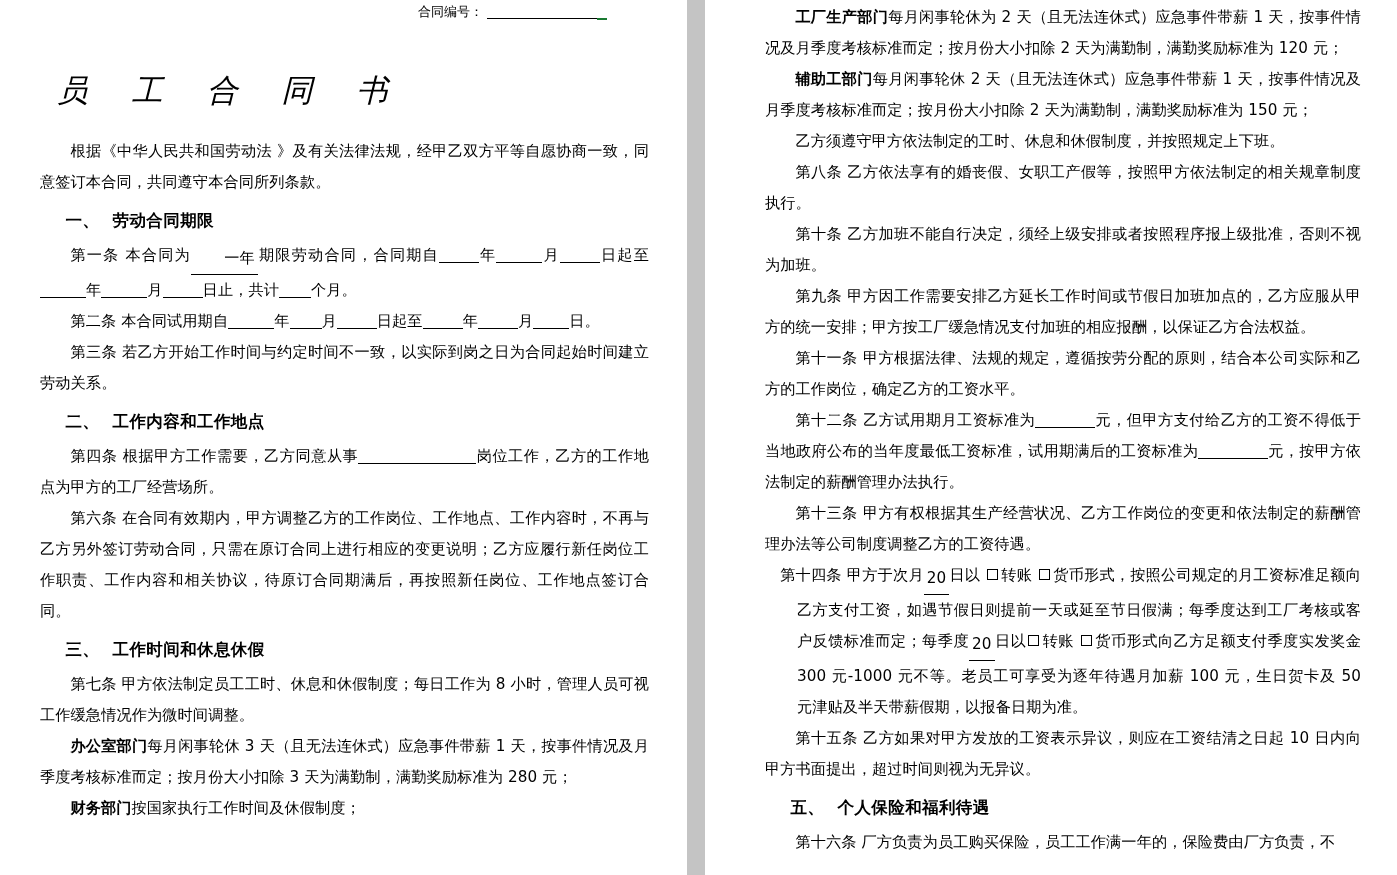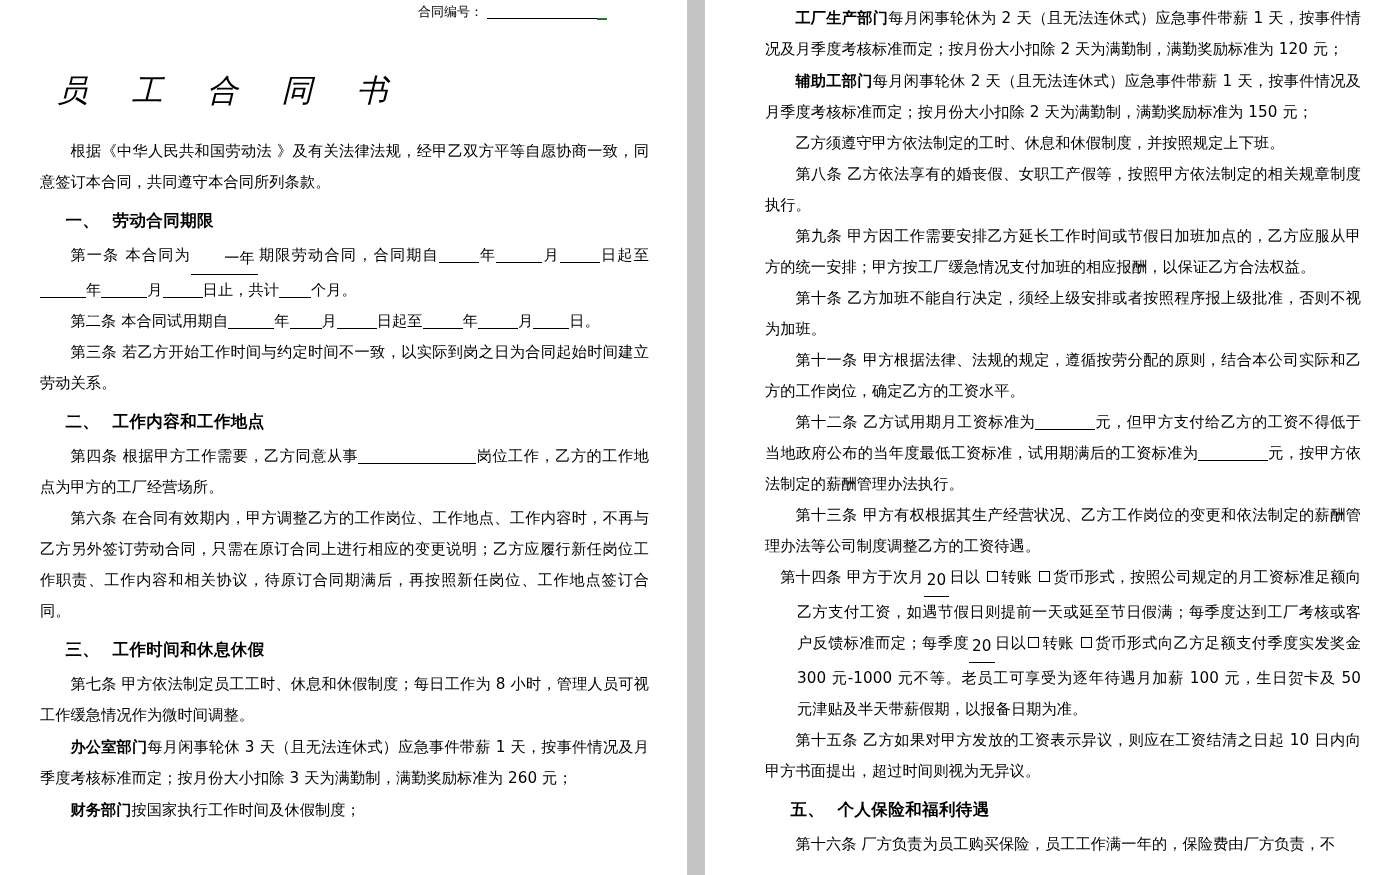--- a/index.html
+++ b/index.html
@@ -93,21 +93,21 @@
     font-size: 16.5px;
     line-height: 34px;
     font-weight: bold;
     margin: 6px 0 2px 0;
     padding-left: 1.55em;
     font-family: "DejaVu Serif", serif;
     letter-spacing: 0.4px;
   }
   .sec-head .sec-num { margin-right: 0.8em; }
 
-  .bold-dept { font-weight: bold; font-family: Liberation Serif, serif; }
+  .bold-dept { font-weight: bold; }
 
   .ul-blank {
     display: inline-block;
     border-bottom: 1.5px solid #000;
     vertical-align: -3px;
     height: 1em;
   }
   .w32 { width: 32px; }
   .w36 { width: 36px; }
   .w40 { width: 40px; }
@@ -173,21 +173,21 @@
 
     <p class="para indent">第六条  在合同有效期内，甲方调整乙方的工作岗位、工作地点、工作内容时，不再与乙方另外签订劳动合同，只需在原订合同上进行相应的变更说明；乙方应履行新任岗位工作职责、工作内容和相关协议，待原订合同期满后，再按照新任岗位、工作地点签订合同。</p>
 
     <div class="sec-head">
       <span class="sec-num">三、</span><span>工作时间和休息休假</span>
     </div>
 
     <p class="para indent">第七条  甲方依法制定员工工时、休息和休假制度；每日工作为 8 小时，管理人员可视工作缓急情况作为微时间调整。</p>
 
     <p class="para indent">
-      <span class="bold-dept">办公室部门</span><span>每月闲事轮休 3 天（且无法连休式）应急事件带薪 1 天，按事件情况及月季度考核标准而定；按月份大小扣除 3 天为满勤制，满勤奖励标准为 260 元；</span>
+      <span class="bold-dept">办公室部门</span><span>每月闲事轮休 3 天（且无法连休式）应急事件带薪 1 天，按事件情况及月季度考核标准而定；按月份大小扣除 3 天为满勤制，满勤奖励标准为 280 元；</span>
     </p>
 
     <p class="para indent">
       <span class="bold-dept">财务部门</span><span>按国家执行工作时间及休假制度；</span>
     </p>
 
   </div>
 
   <div class="gutter"></div>
 
@@ -196,22 +196,22 @@
     <p class="para indent" style="margin-top:2px;">
       <span class="bold-dept">工厂生产部门</span><span>每月闲事轮休为 2 天（且无法连休式）应急事件带薪 1 天，按事件情况及月季度考核标准而定；按月份大小扣除 2 天为满勤制，满勤奖励标准为 120 元；</span>
     </p>
 
     <p class="para indent">
       <span class="bold-dept">辅助工部门</span><span>每月闲事轮休 2 天（且无法连休式）应急事件带薪 1 天，按事件情况及月季度考核标准而定；按月份大小扣除 2 天为满勤制，满勤奖励标准为 150 元；</span>
     </p>
 
     <p class="para indent">乙方须遵守甲方依法制定的工时、休息和休假制度，并按照规定上下班。</p>
     <p class="para indent">第八条  乙方依法享有的婚丧假、女职工产假等，按照甲方依法制定的相关规章制度执行。</p>
+    <p class="para indent">第十条  乙方加班不能自行决定，须经上级安排或者按照程序报上级批准，否则不视为加班。</p>
     <p class="para indent">第九条  甲方因工作需要安排乙方延长工作时间或节假日加班加点的，乙方应服从甲方的统一安排；甲方按工厂缓急情况支付加班的相应报酬，以保证乙方合法权益。</p>
-    <p class="para indent">第十条  乙方加班不能自行决定，须经上级安排或者按照程序报上级批准，否则不视为加班。</p>
 
 
     <p class="para indent">第十一条  甲方根据法律、法规的规定，遵循按劳分配的原则，结合本公司实际和乙方的工作岗位，确定乙方的工资水平。</p>
 
     <p class="para indent">
       <span>第十二条  乙方试用期月工资标准为</span><span class="ul-blank w60"></span><span>元，但甲方支付给乙方的工资不得低于当地政府公布的当年度最低工资标准，试用期满后的工资标准为</span><span class="ul-blank w70"></span><span>元，按甲方依法制定的薪酬管理办法执行。</span>
     </p>
 
     <p class="para indent">第十三条  甲方有权根据其生产经营状况、乙方工作岗位的变更和依法制定的薪酬管理办法等公司制度调整乙方的工资待遇。</p>
 

